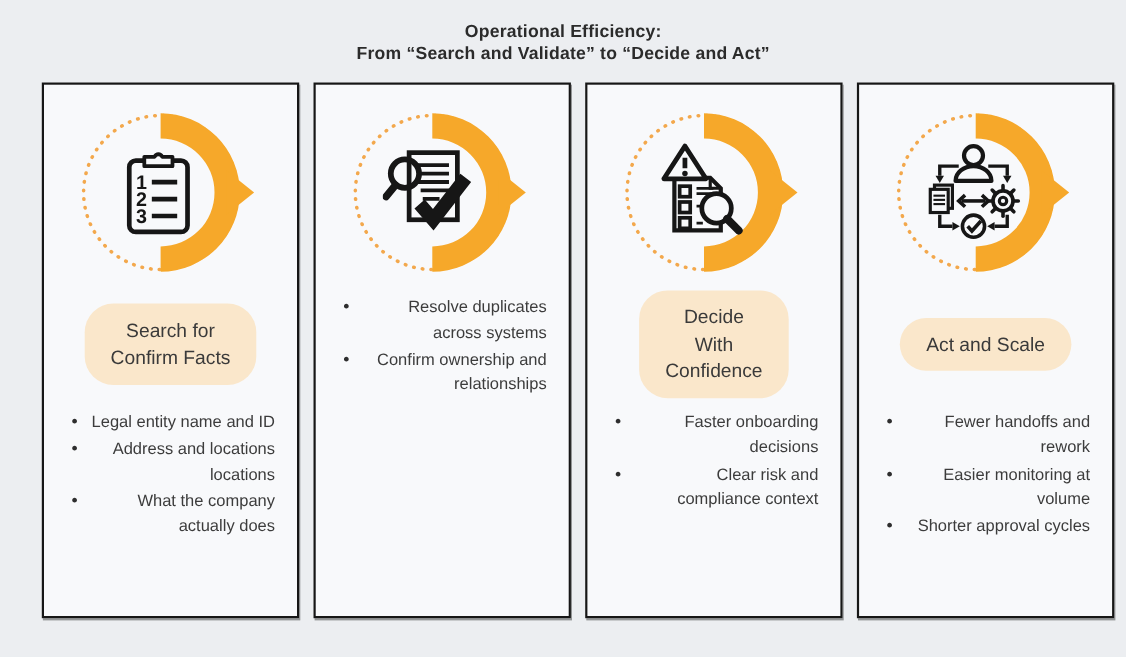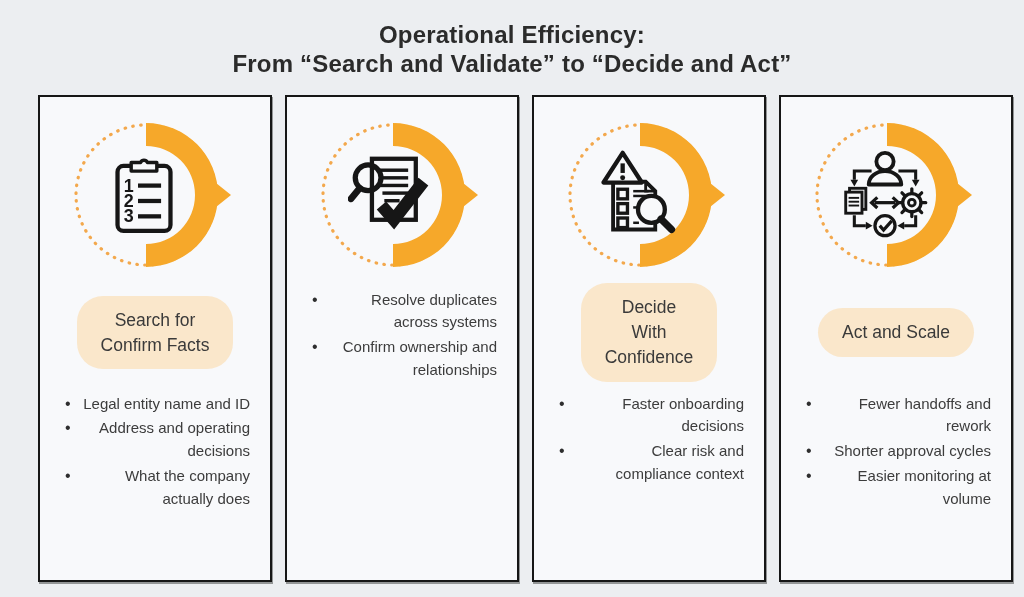--- a/index.html
+++ b/index.html
@@ -10,21 +10,21 @@
   *{box-sizing:border-box;}
   html,body{margin:0;padding:0;}
   body{
     width:1024px;height:597px;overflow:hidden;
     background:var(--page_bg);
     font-family:"Liberation Sans","DejaVu Sans",sans-serif;
     color:var(--text);
   }
   .title{
     margin:0;padding-top:20px;text-align:center;
-    font-size:24px;line-height:1.22;font-weight:800;
+    font-size:16px;line-height:1.22;font-weight:800;
     letter-spacing:.2px;color:var(--title);
   }
   .cards{
     display:grid;grid-template-columns:repeat(4,1fr);gap:13px;
     padding:0 31px 0 38px;margin-top:16px;
   }
   .card{
     background:var(--card_bg);
     border:2px solid var(--border);
     box-shadow:1px 2px 0 rgba(40,40,40,.45);
@@ -79,21 +79,21 @@
         <line class="ink" x1="38" y1="55" x2="65" y2="55" stroke-width="5"></line>
         <line class="ink" x1="38" y1="73" x2="65" y2="73" stroke-width="5"></line>
       </svg>
     </div>
     <div class="badge-area">
       <div class="badge">Search for
 Confirm Facts</div>
     </div>
     <ul class="bullets">
       <li><span>Legal entity name and ID</span></li>
-      <li><span>Address and operating decisions</span></li>
+      <li><span>Address and locations locations</span></li>
       <li><span>What the company actually does</span></li>
     </ul>
   </section>
 
   <section class="card">
     <div class="motif">
       <svg width="190" height="160" viewBox="0 0 190 160">
         <circle cx="86" cy="80" r="70" fill="none" stroke-width="3.2" stroke-dasharray="0.5 7.4" stroke-linecap="round" stroke="#F3A84C"></circle>
         <path d="M86 8 A72 72 0 0 1 86 152 L86 129 A49 49 0 0 0 86 31 Z" fill="#F6A82A"></path>
         <path d="M146 60 L171 80 L146 100 Z" fill="#F6A82A"></path>
@@ -191,18 +191,18 @@
         <path d="M28 76 v8 l7 -4 z" fill="#161616"></path>
         <path class="ink" d="M80 69 v11 h-12" stroke-width="3.2"></path>
         <path d="M68 76 v8 l-7 -4 z" fill="#161616"></path>
       </svg>
     </div>
     <div class="badge-area">
       <div class="badge">Act and Scale</div>
     </div>
     <ul class="bullets">
       <li><span>Fewer handoffs and rework</span></li>
+      <li><span>Easier monitoring at volume</span></li>
       <li><span>Shorter approval cycles</span></li>
-      <li><span>Easier monitoring at volume</span></li>
     </ul>
   </section>
 
 </div>
 
 </body></html>

